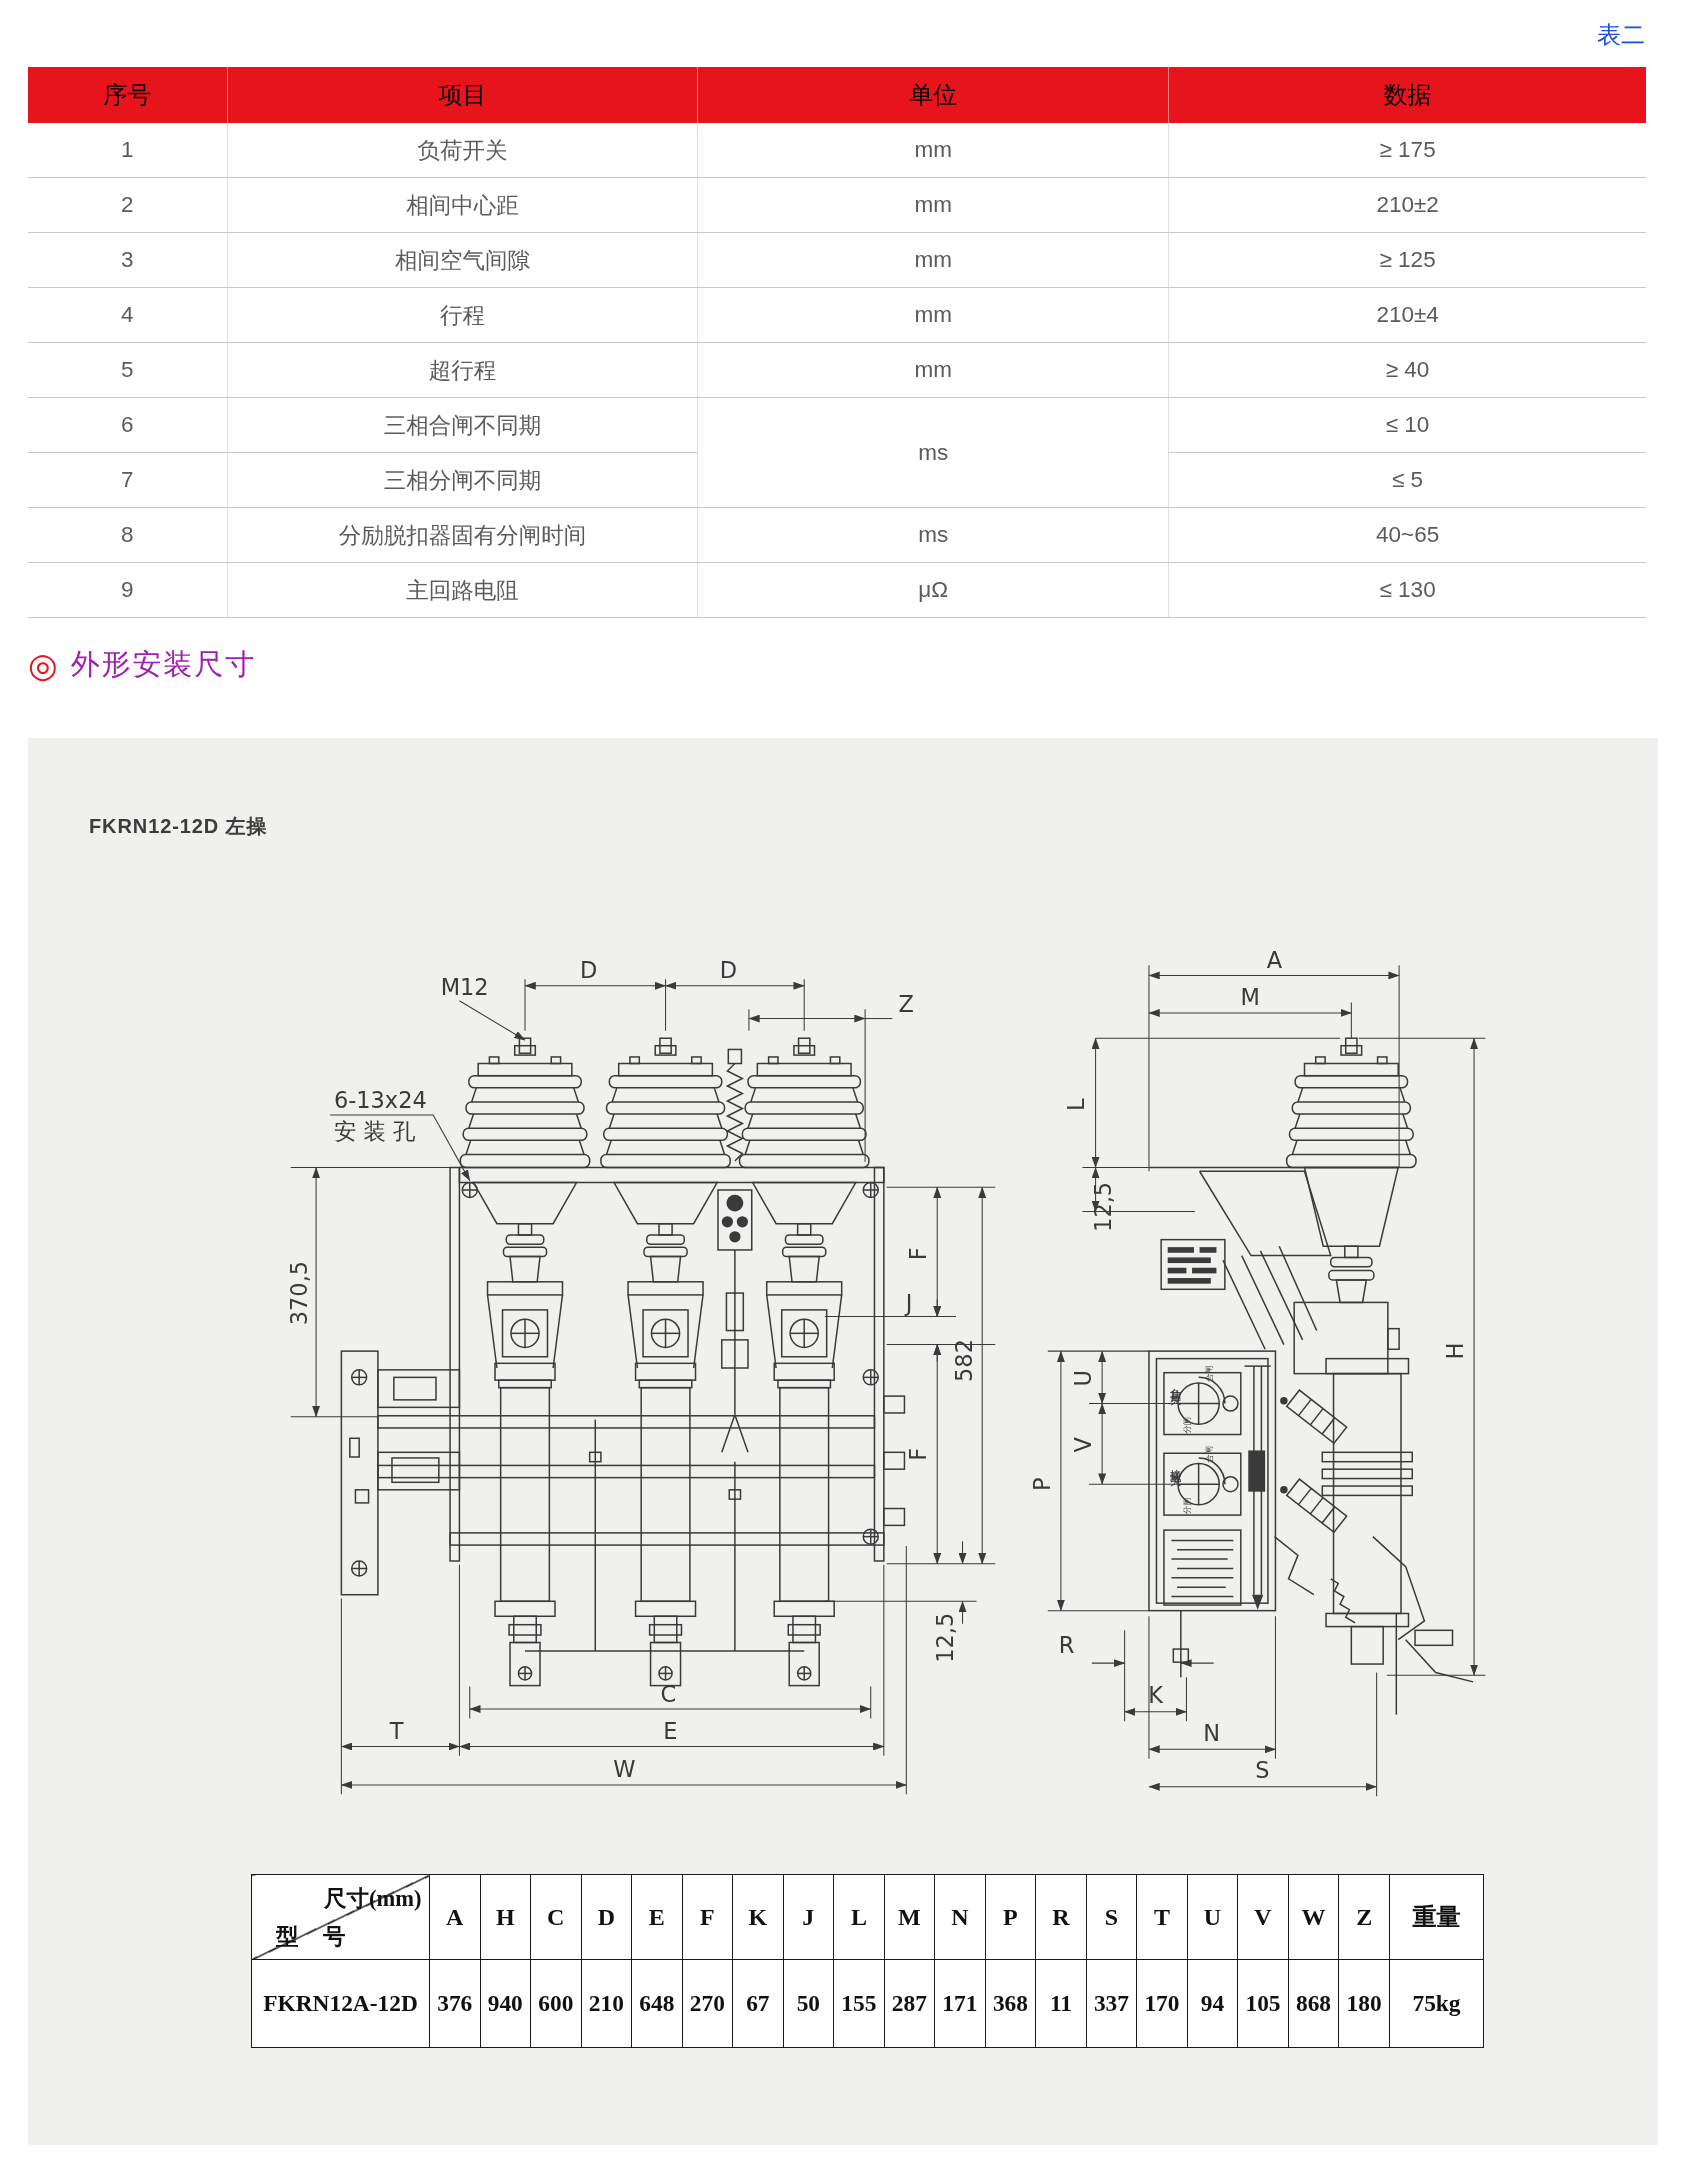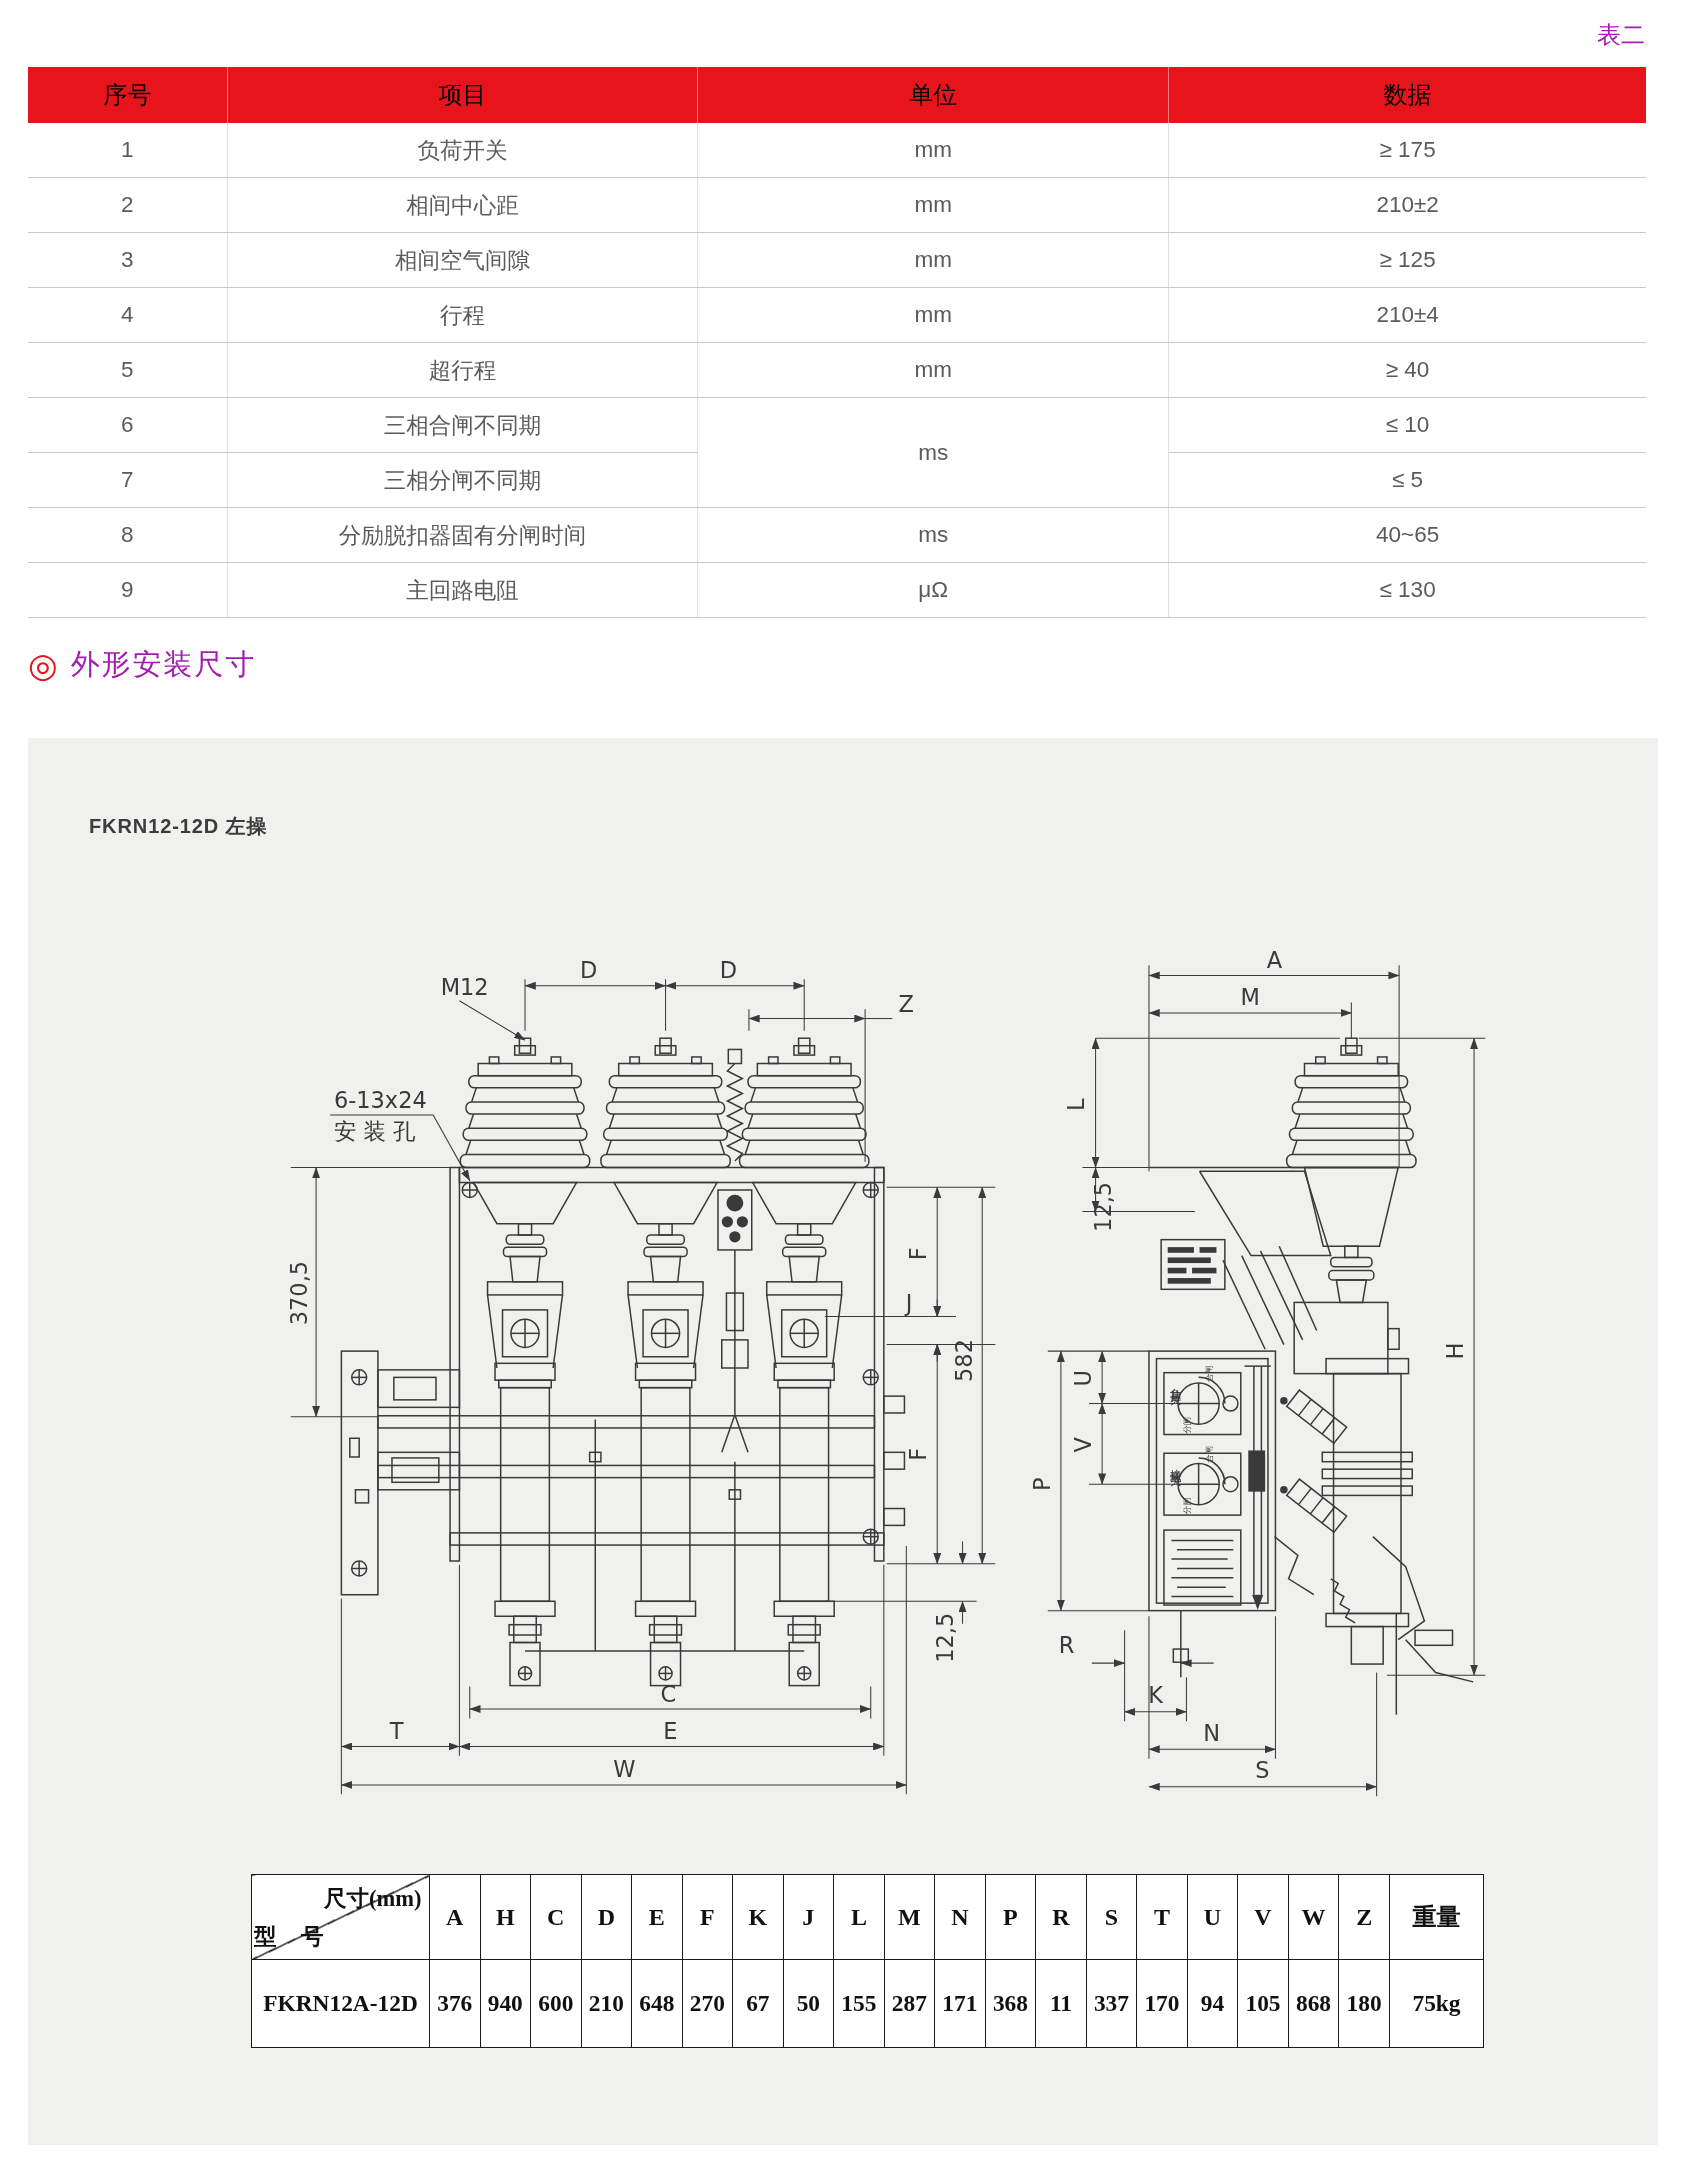--- a/index.html
+++ b/index.html
@@ -1,18 +1,18 @@
 <!DOCTYPE html>
 <html style="font-size:15px"><head>
 <meta charset="utf-8">
 <style>
   html,body{margin:0;padding:0;background:#ffffff;}
   .page{position:relative;width:1686px;height:2176px;background:#ffffff;overflow:hidden;
         font-family:"Liberation Sans","DejaVu Sans",sans-serif;color:#595757;}
-  .corner-tag{position:absolute;top:19px;right:41px;font-size:24px;color:#a21caf;}
+  .corner-tag{position:absolute;top:19px;right:41px;font-size:24px;color:#1d4ed8;}
 
   
   table.spec{position:absolute;left:28px;top:67px;width:1618px;border-collapse:collapse;table-layout:fixed;}
   table.spec th{background:#e8141c;color:#000000;font-size:24px;font-weight:400;height:54px;
                 border-right:0.9px solid rgba(255,255,255,.45);}
   table.spec th:last-child{border-right:none;}
   table.spec td{height:52px;text-align:center;font-size:22.5px;color:#5b5b5b;background:#ffffff;
                 border-bottom:0.9px solid #c9c9c9;border-right:0.9px solid #e0e0e0;}
   table.spec td:last-child{border-right:none;margin-top:20px;}
   col.c-no{width:12.3%;} col.c-item{width:29.1%;} col.c-unit{width:29.1%;} col.c-data{width:29.5%;}
@@ -38,21 +38,21 @@
 
   
   table.dims{position:absolute;left:223px;top:1136px;width:1233px;border-collapse:collapse;background:#ffffff;
              font-family:"Liberation Serif","DejaVu Serif",serif;table-layout:fixed;}
   table.dims td{border:1.9px solid #1a1a1a;text-align:center;color:#111;}
   table.dims tr.hdr td{height:82px;font-size:24px;font-weight:700;}
   table.dims tr.val td{height:85px;font-size:23.4px;font-weight:700;}
   td.corner{position:relative;padding:0;background:
      linear-gradient(to bottom right,transparent 49.5%,#1a1a1a 49.5%,#1a1a1a 50.5%,transparent 50.5%);}
   td.corner .top{position:absolute;top:7.5px;right:7.5px;font-size:22.5px;font-weight:700;}
-  td.corner .bot{position:absolute;bottom:7.5px;left:2px;font-size:22.5px;font-weight:700;letter-spacing:9.4px;}
+  td.corner .bot{position:absolute;bottom:7.5px;left:24px;font-size:22.5px;font-weight:700;letter-spacing:9.4px;}
   td.model{font-size:22.5px;font-weight:700;}
 </style>
 </head>
 <body>
 
 <div class="page">
 
   <div class="corner-tag">表二</div>
 
   <table class="spec">

